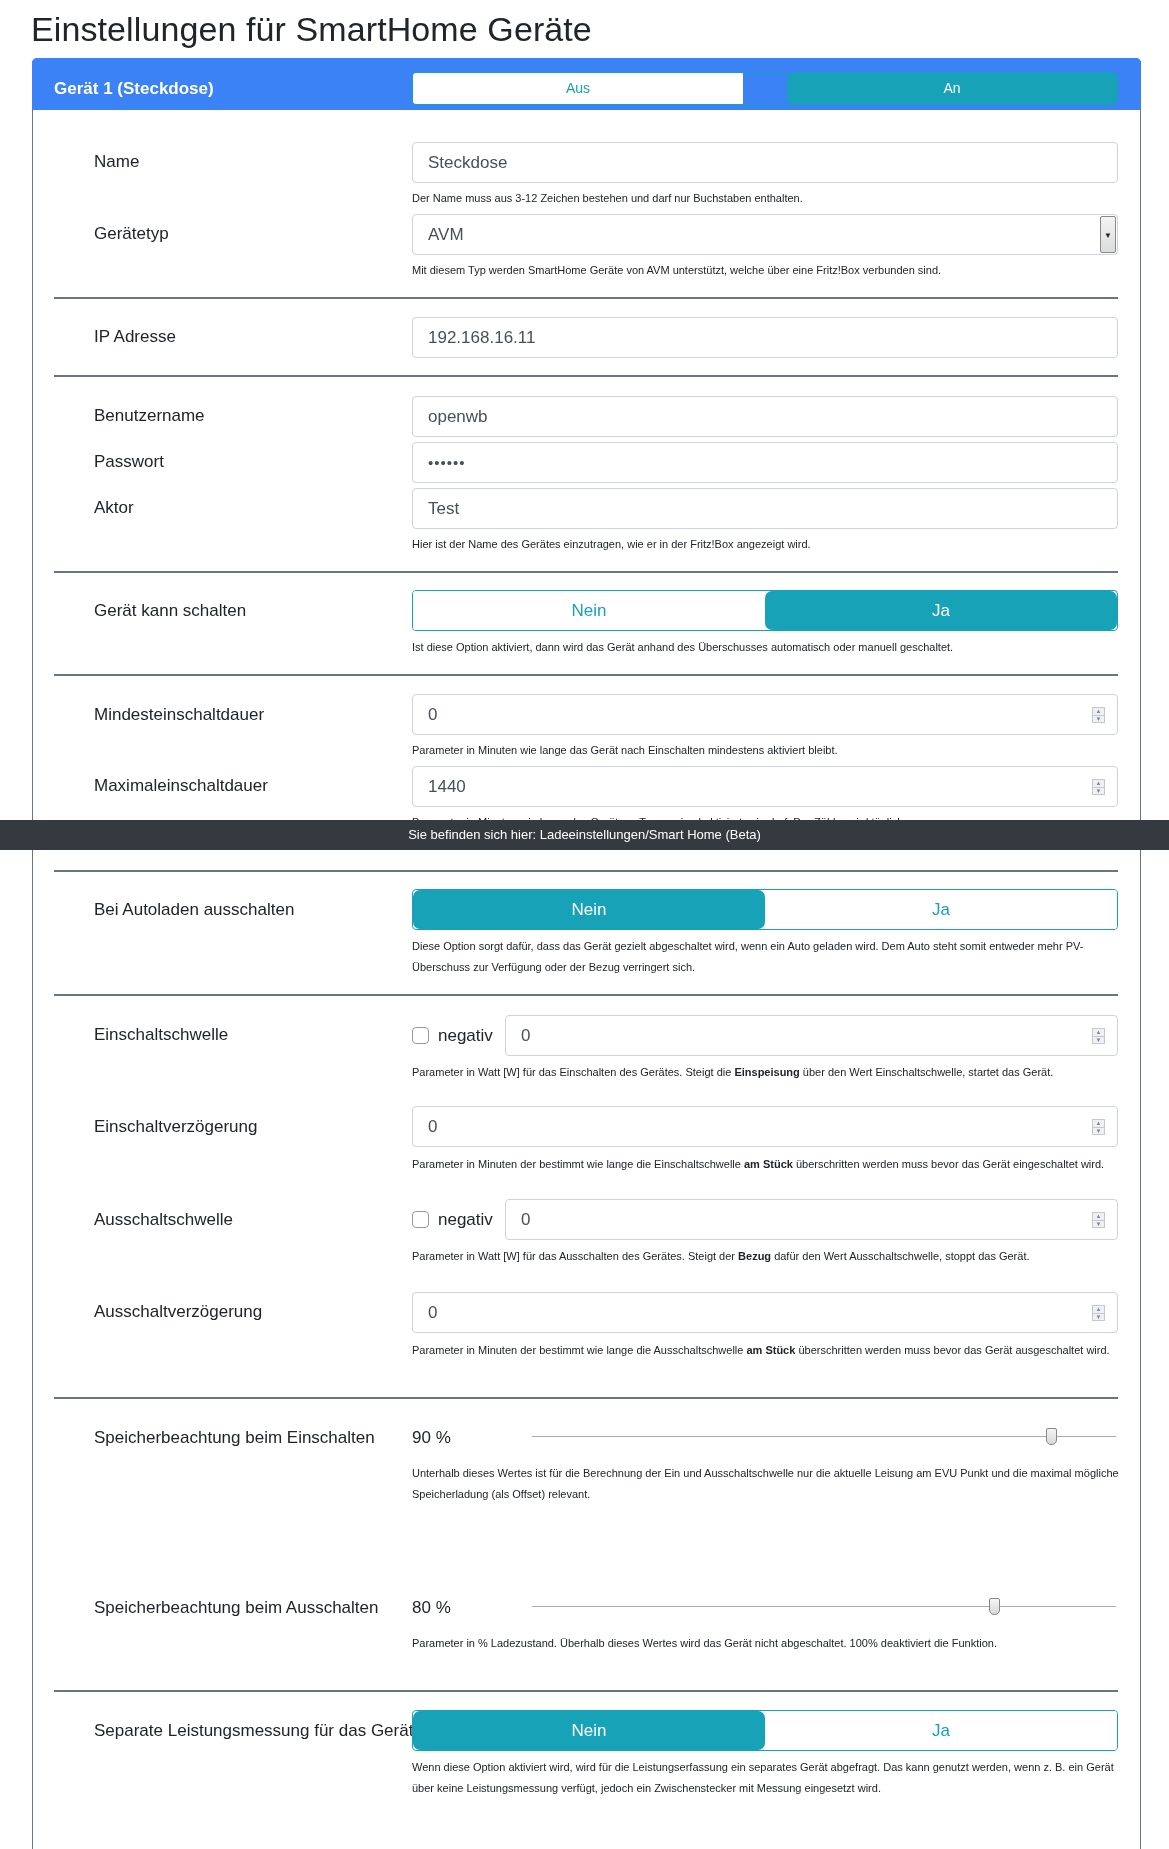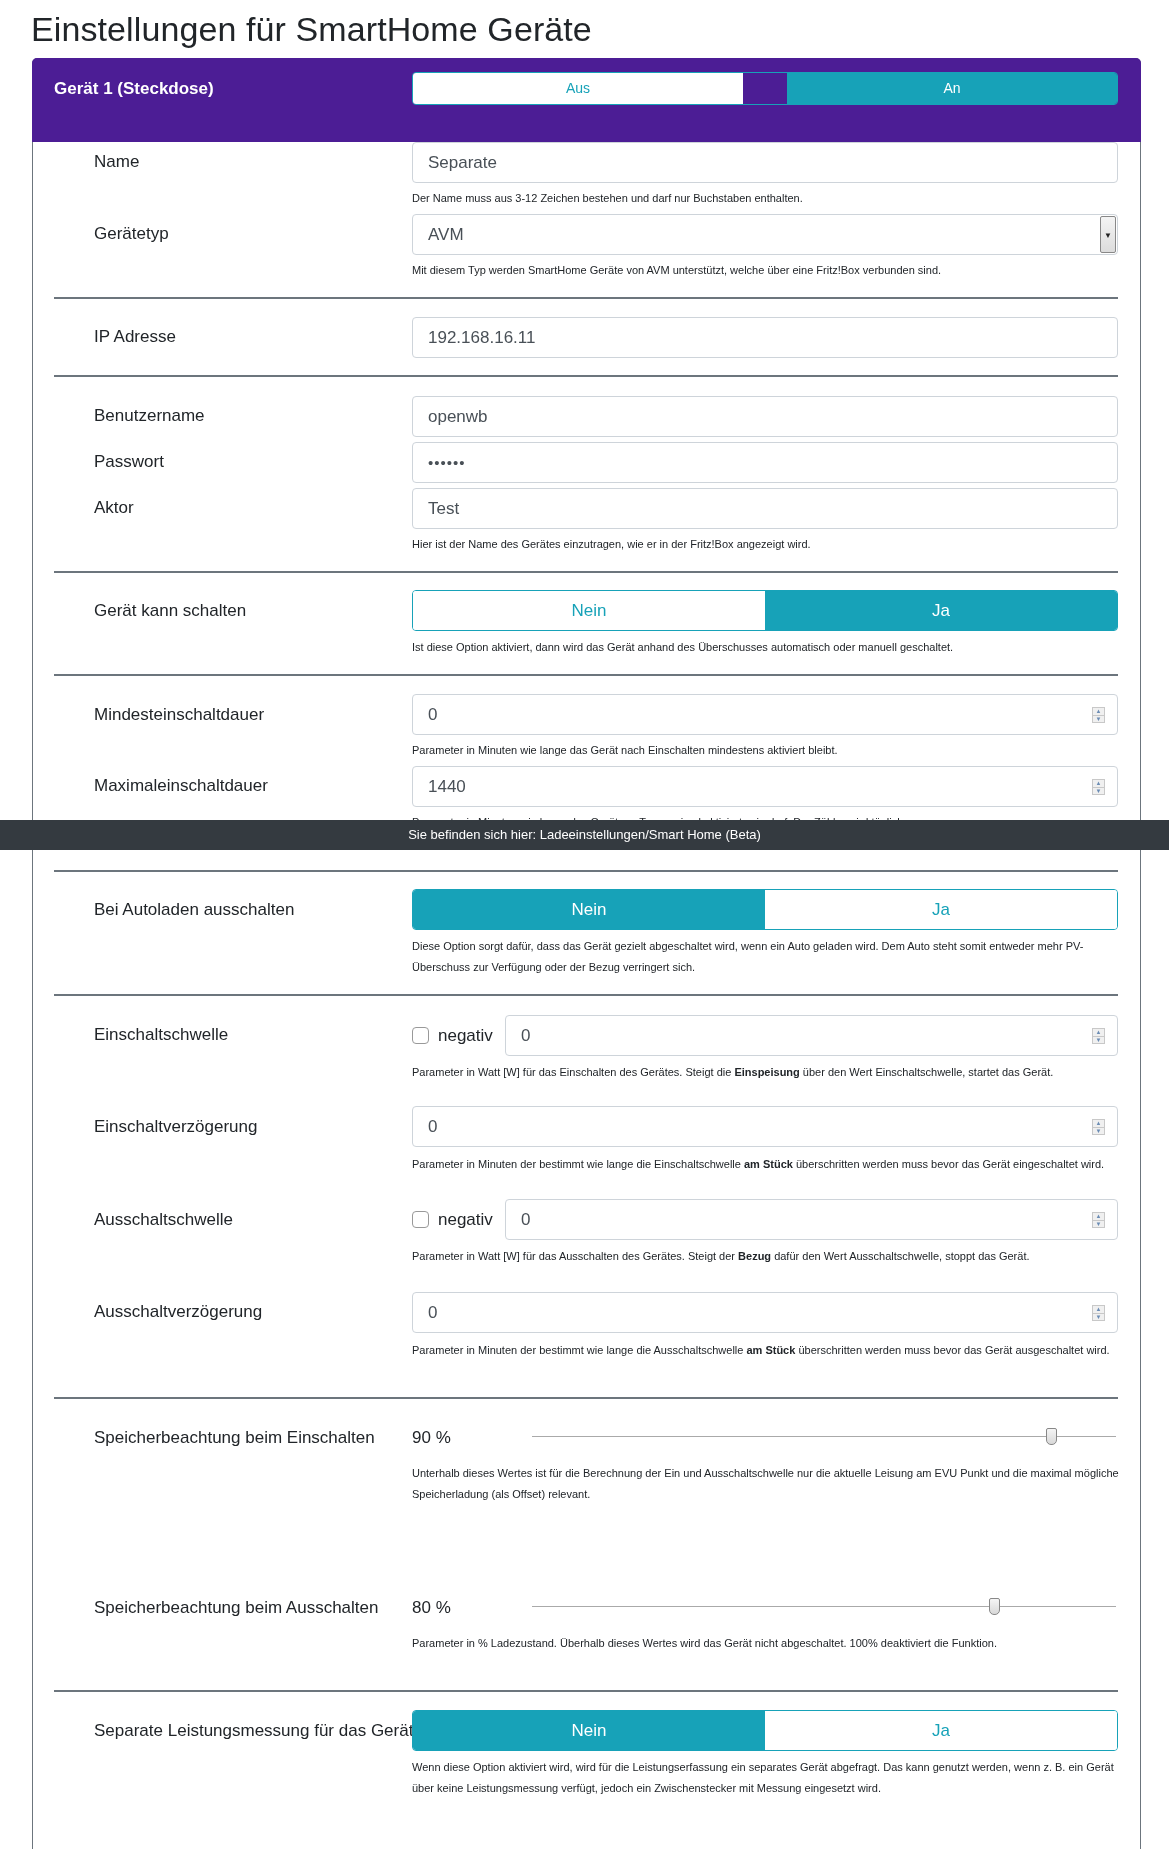--- a/index.html
+++ b/index.html
@@ -8,22 +8,22 @@
 
   .page-title {
     position: absolute; left: 31px; top: 10px;
     font-size: 34px; font-weight: 400; color: #212529; letter-spacing: 0.1px;
   }
   .panel {
     position: absolute; left: 32px; top: 58px; width: 1109px; height: 1800px;
     border: 1px solid #6c757d; border-radius: 5px 5px 0 0; background: #fff;
   }
   .panel-header {
-    position: absolute; left: -1px; top: -1px; width: 1109px; height: 84px;
-    background: #4c1d95; border-radius: 5px 5px 0 0;
+    position: absolute; left: -1px; top: -1px; width: 1109px; height: 52px;
+    background: #3b82f6; border-radius: 5px 5px 0 0;
   }
   .panel-title {
     position: absolute; left: 22px; top: 21px; color: #fff; font-weight: 700; font-size: 17px;
   }
   .label { position: absolute; left: 54px; font-size: 17px; color: #212529; margin-left: 40px; }
   .help { position: absolute; left: 412px; width: 710px; font-size: 11px; line-height: 21px; color: #212529; }
   .help b { font-weight: 700; margin-top: 41px; }
   .hr { position: absolute; left: 54px; width: 1064px; height: 0; border-top: 2px solid #6c757d; }
 
   .input {
@@ -47,21 +47,21 @@
     font-size: 8px; text-align: center; line-height: 37px; color: #222;
   }
 
   .toggle {
     position: absolute; left: 412px; width: 706px; height: 41px;
     border: 1px solid #17a2b8; border-radius: 4px; overflow: hidden; display: flex;
   }
   .toggle .opt {
     flex: 1; text-align: center; line-height: 39px; font-size: 17px; color: #17a2b8; background: #fff;
   }
-  .toggle .opt.active { background: #17a2b8; color: #fff; }
+  .toggle .opt.active { background: #17a2b8; color: #fff; border-radius: 7px; }
   .toggle.header-toggle { top: 14px; left: 380px; height: 33px; width: 706px; gap: 44px; }
   .toggle.header-toggle .opt { line-height: 31px; font-size: 14px; }
 
   .neg-wrap { position: absolute; left: 412px; height: 41px; display: flex; align-items: center; }
   .checkbox {
     width: 17px; height: 17px; border: 1px solid #999; border-radius: 4px; background: #fff; margin-right: 9px;
   }
   .neg-label { font-size: 17px; color: #212529; }
 
   .slider-val { position: absolute; left: 412px; font-size: 17px; color: #212529; }
@@ -86,21 +86,21 @@
   <div class="panel-header">
     <span class="panel-title">Gerät 1 (Steckdose)</span>
     <div class="toggle header-toggle">
       <div class="opt">Aus</div>
       <div class="opt active">An</div>
     </div>
   </div>
 </div>
 
 <div class="label" style="top:152px">Name</div>
-<div class="input" style="top:142px">Separate</div>
+<div class="input" style="top:142px">Steckdose</div>
 <div class="help" style="top:188px">Der Name muss aus 3-12 Zeichen bestehen und darf nur Buchstaben enthalten.</div>
 
 <div class="label" style="top:224px">Gerätetyp</div>
 <div class="input" style="top:214px">
   <span>AVM</span>
   <div class="select-arrow">▼</div>
 </div>
 <div class="help" style="top:260px">Mit diesem Typ werden SmartHome Geräte von AVM unterstützt, welche über eine Fritz!Box verbunden sind.</div>
 <div class="hr" style="top:297px"></div>
 

